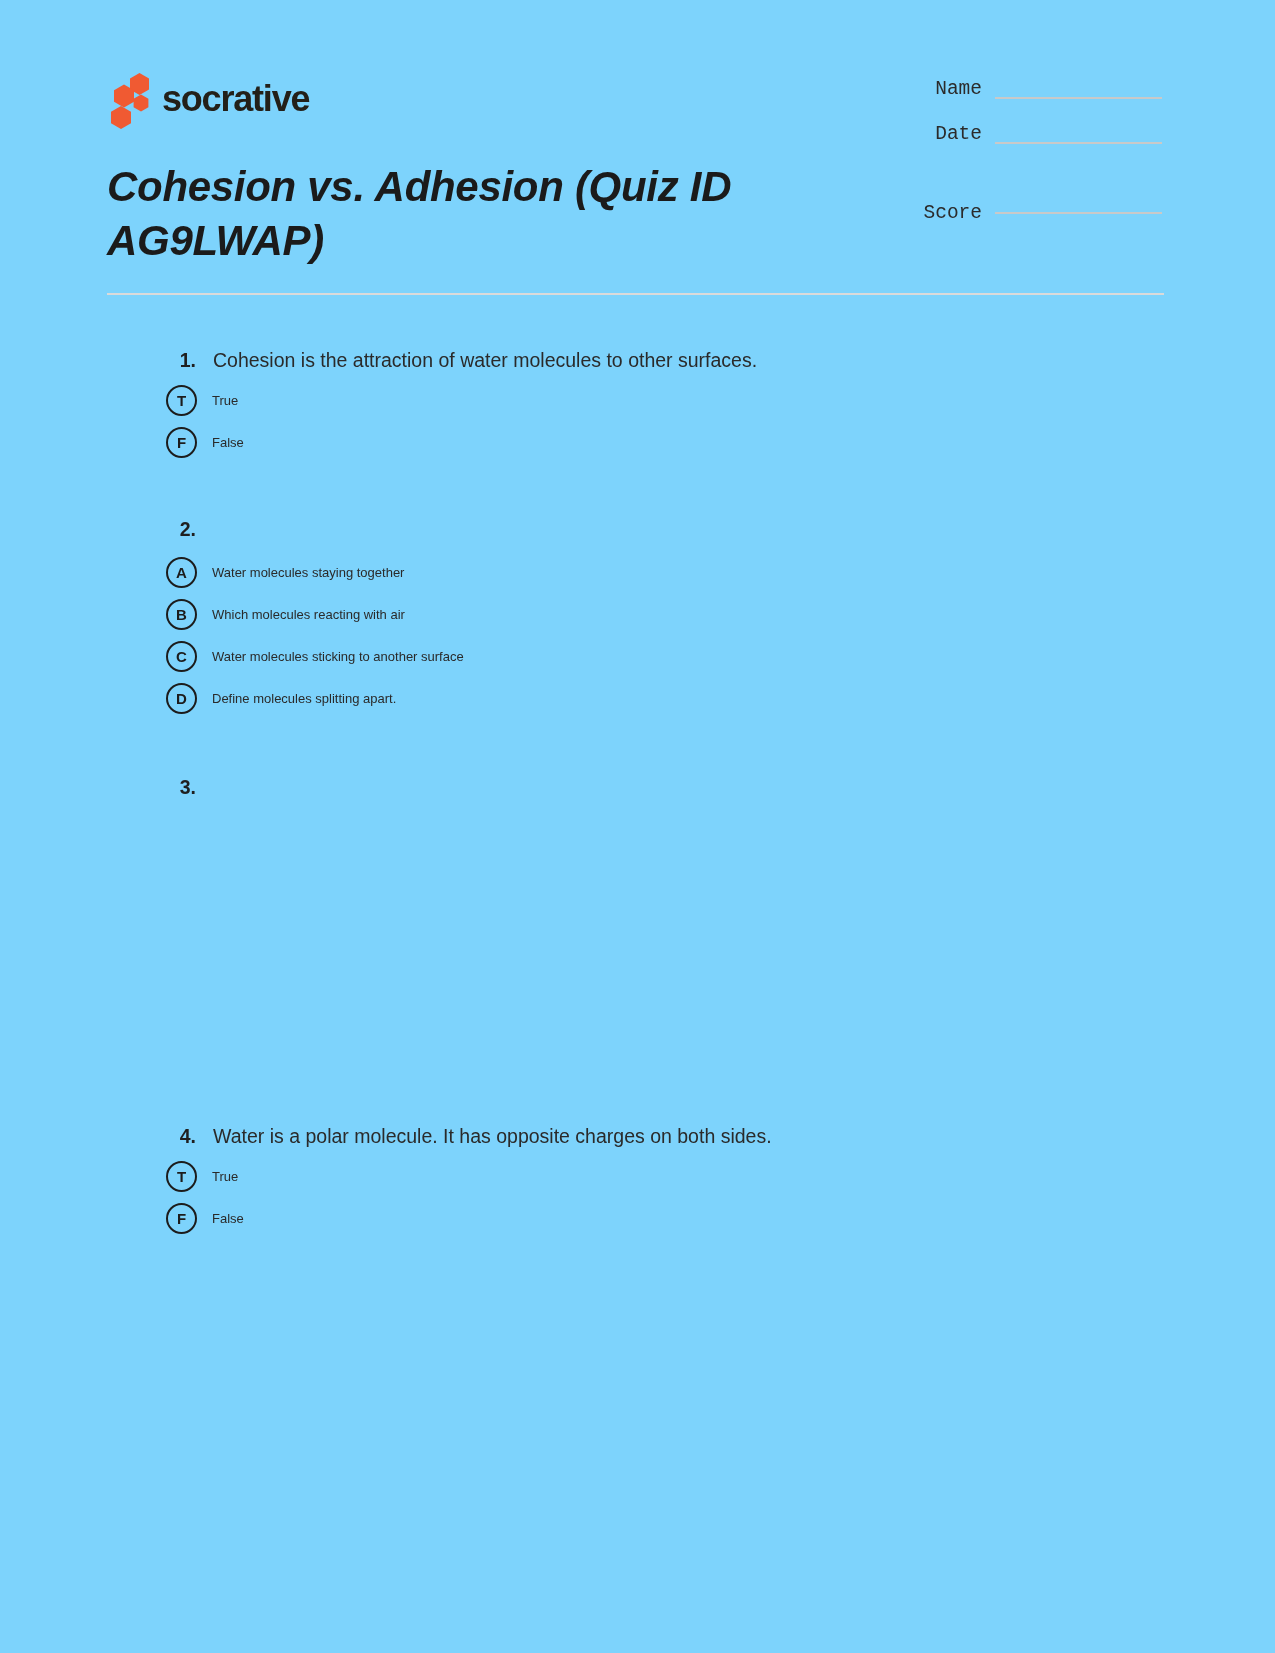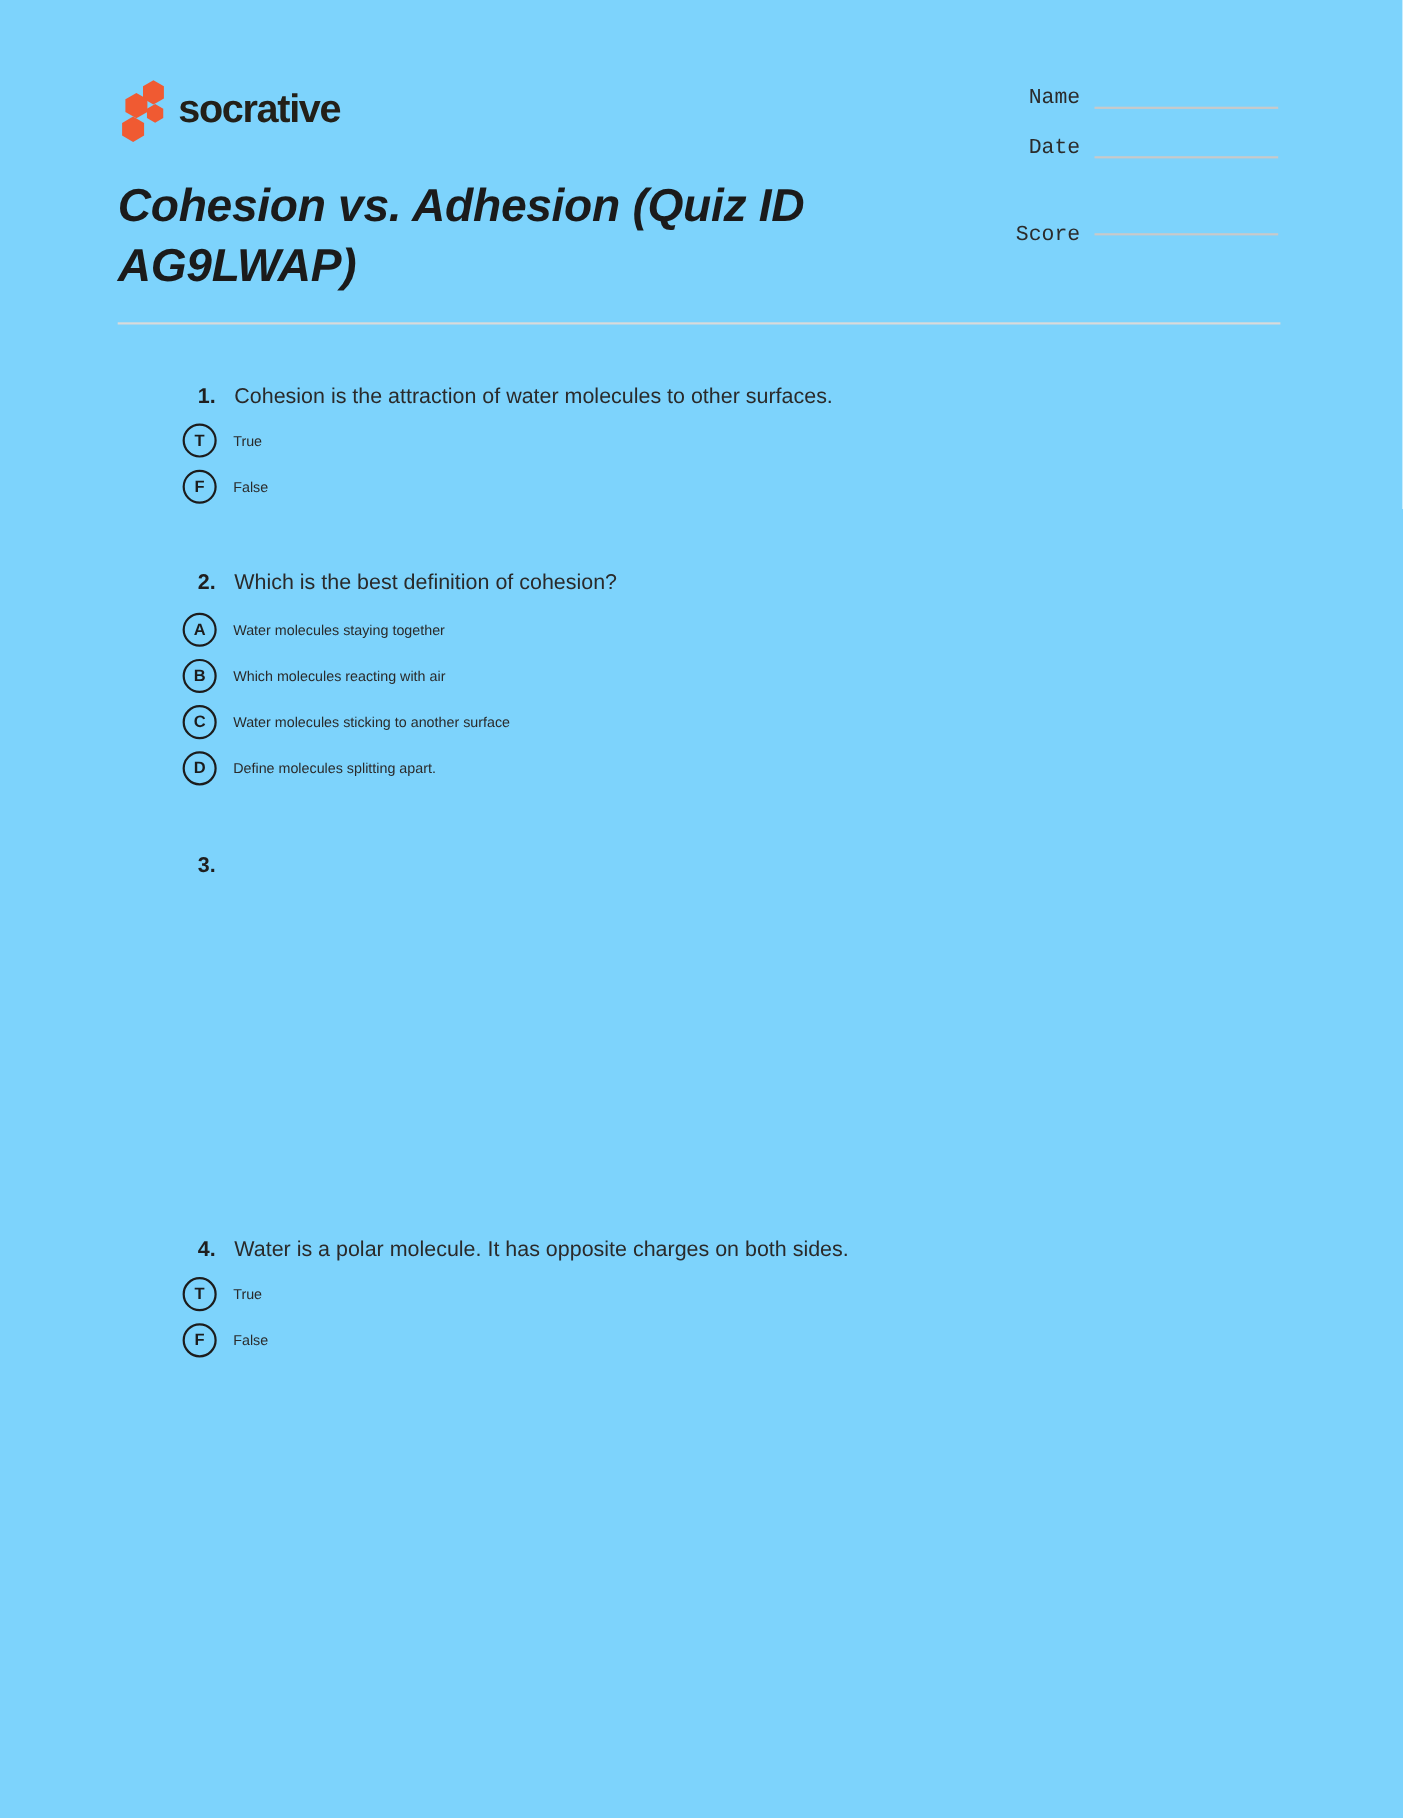--- a/index.html
+++ b/index.html
@@ -173,21 +173,20 @@
       <div class="option">
         <span class="bubble">F</span>
         <span class="option-label">False</span>
       </div>
     </div>
   </div>
 
   <div class="question q2">
     <div class="q-line">
       <span class="q-num">2.</span>
-      <span class="q-text">Which is the best definition of cohesion?</span>
     </div>
     <div class="options mc">
       <div class="option">
         <span class="bubble">A</span>
         <span class="option-label">Water molecules staying together</span>
       </div>
       <div class="option">
         <span class="bubble">B</span>
         <span class="option-label">Which molecules reacting with air</span>
       </div>

